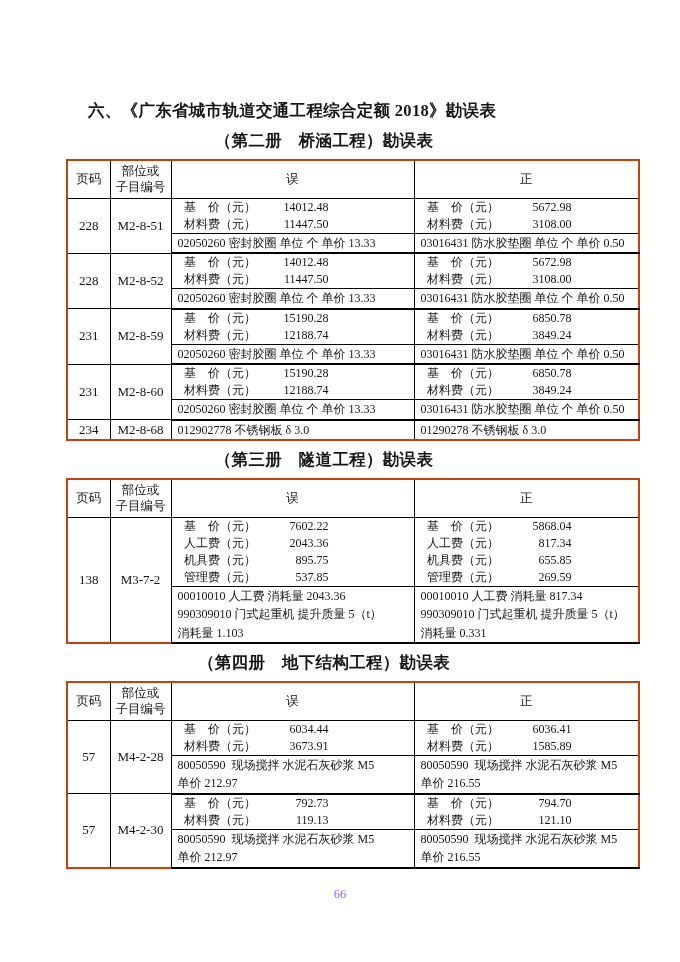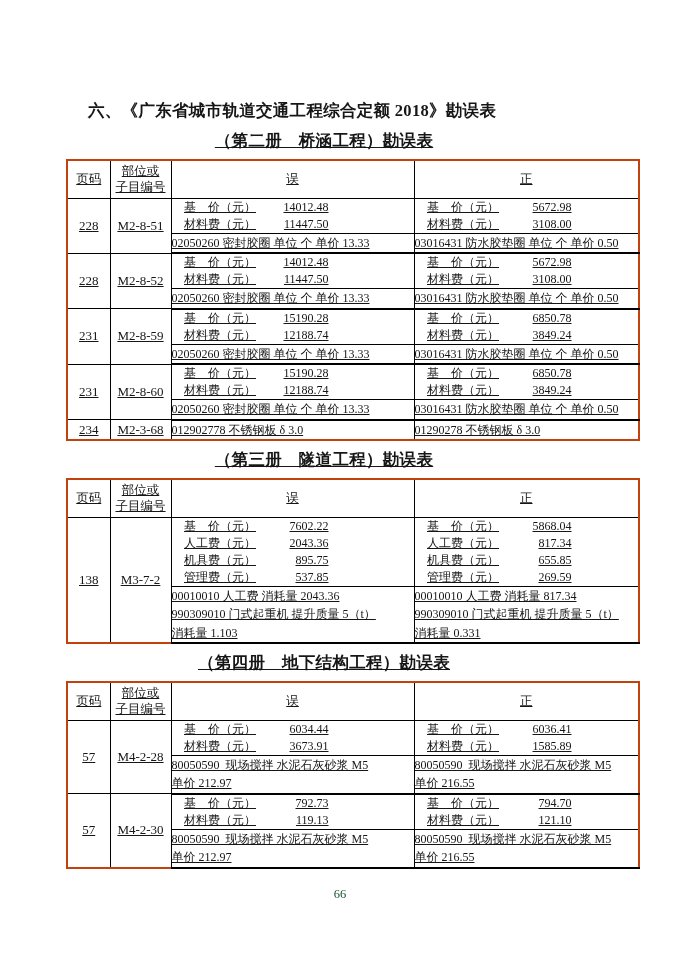--- a/index.html
+++ b/index.html
@@ -9,21 +9,21 @@
     background: #ffffff;
     color: #161616;
     font-family: "Liberation Serif", "DejaVu Serif", serif;
   }
   .doc-title {
     margin: 100px 0 0 88px;
     font-size: 16.5px;
     font-weight: 700;
     letter-spacing: 0.3px;
   }
-  .section { width: 516px; margin: 0 0 0 66px; text-decoration: underline; }
+  .section { width: 516px; margin: 0 0 0 66px; }
   .subtitle {
     margin-top: 8px;
     text-align: center;
     font-size: 16.5px;
     font-weight: 700;
     letter-spacing: 0.3px;
   }
   table.errata {
     margin-top: 7px;
     width: 572px;
@@ -42,27 +42,27 @@
   col.w-pg { width: 43px; }
   col.w-it { width: 61px; }
   col.w-wr { width: 243px; }
   col.w-rt { width: 225px; }
   td.pg, td.it { text-align: center; font-size: 13px; }
   td.bd { padding: 2px 4px 2px 8px; }
   .fee { display: flex; line-height: 17px; }
   .fl { width: 97px; white-space: pre; overflow: hidden; text-align: center; }
   .fv { width: 60px; text-align: right; white-space: pre; }
   td.nt { padding: 1px 3px 1px 8px; }
-  td.nt div { line-height: 18.5px; white-space: pre; overflow: hidden; }
+  td.nt div { line-height: 18.5px; white-space: pre; overflow: hidden; margin-left: 6px; }
   tr.rend > td { border-bottom: 2px solid #000; }
   .page-footer {
     margin-top: 18px;
     text-align: center;
     font-size: 12.5px;
-    color: #14532d;
+    color: #8b5cf6;
   }
 </style>
 </head>
 <body>
 
 <div>
 
   <div class="doc-title">六、《广东省城市轨道交通工程综合定额 2018》勘误表</div>
 
   <div class="section">
@@ -213,21 +213,21 @@
           <td class="nt">
               <div>02050260 密封胶圈 单位 个 单价 13.33</div>
             </td>
           <td class="nt">
               <div>03016431 防水胶垫圈 单位 个 单价 0.50</div>
             </td>
         </tr>
 
         <tr>
           <td class="pg">234</td>
-          <td class="it">M2-3-68</td>
+          <td class="it">M2-8-68</td>
           <td class="nt">
               <div>012902778 不锈钢板 δ 3.0</div>
             </td>
           <td class="nt">
               <div>01290278 不锈钢板 δ 3.0</div>
             </td>
         </tr>
       </tbody>
     </table>
   </div>

